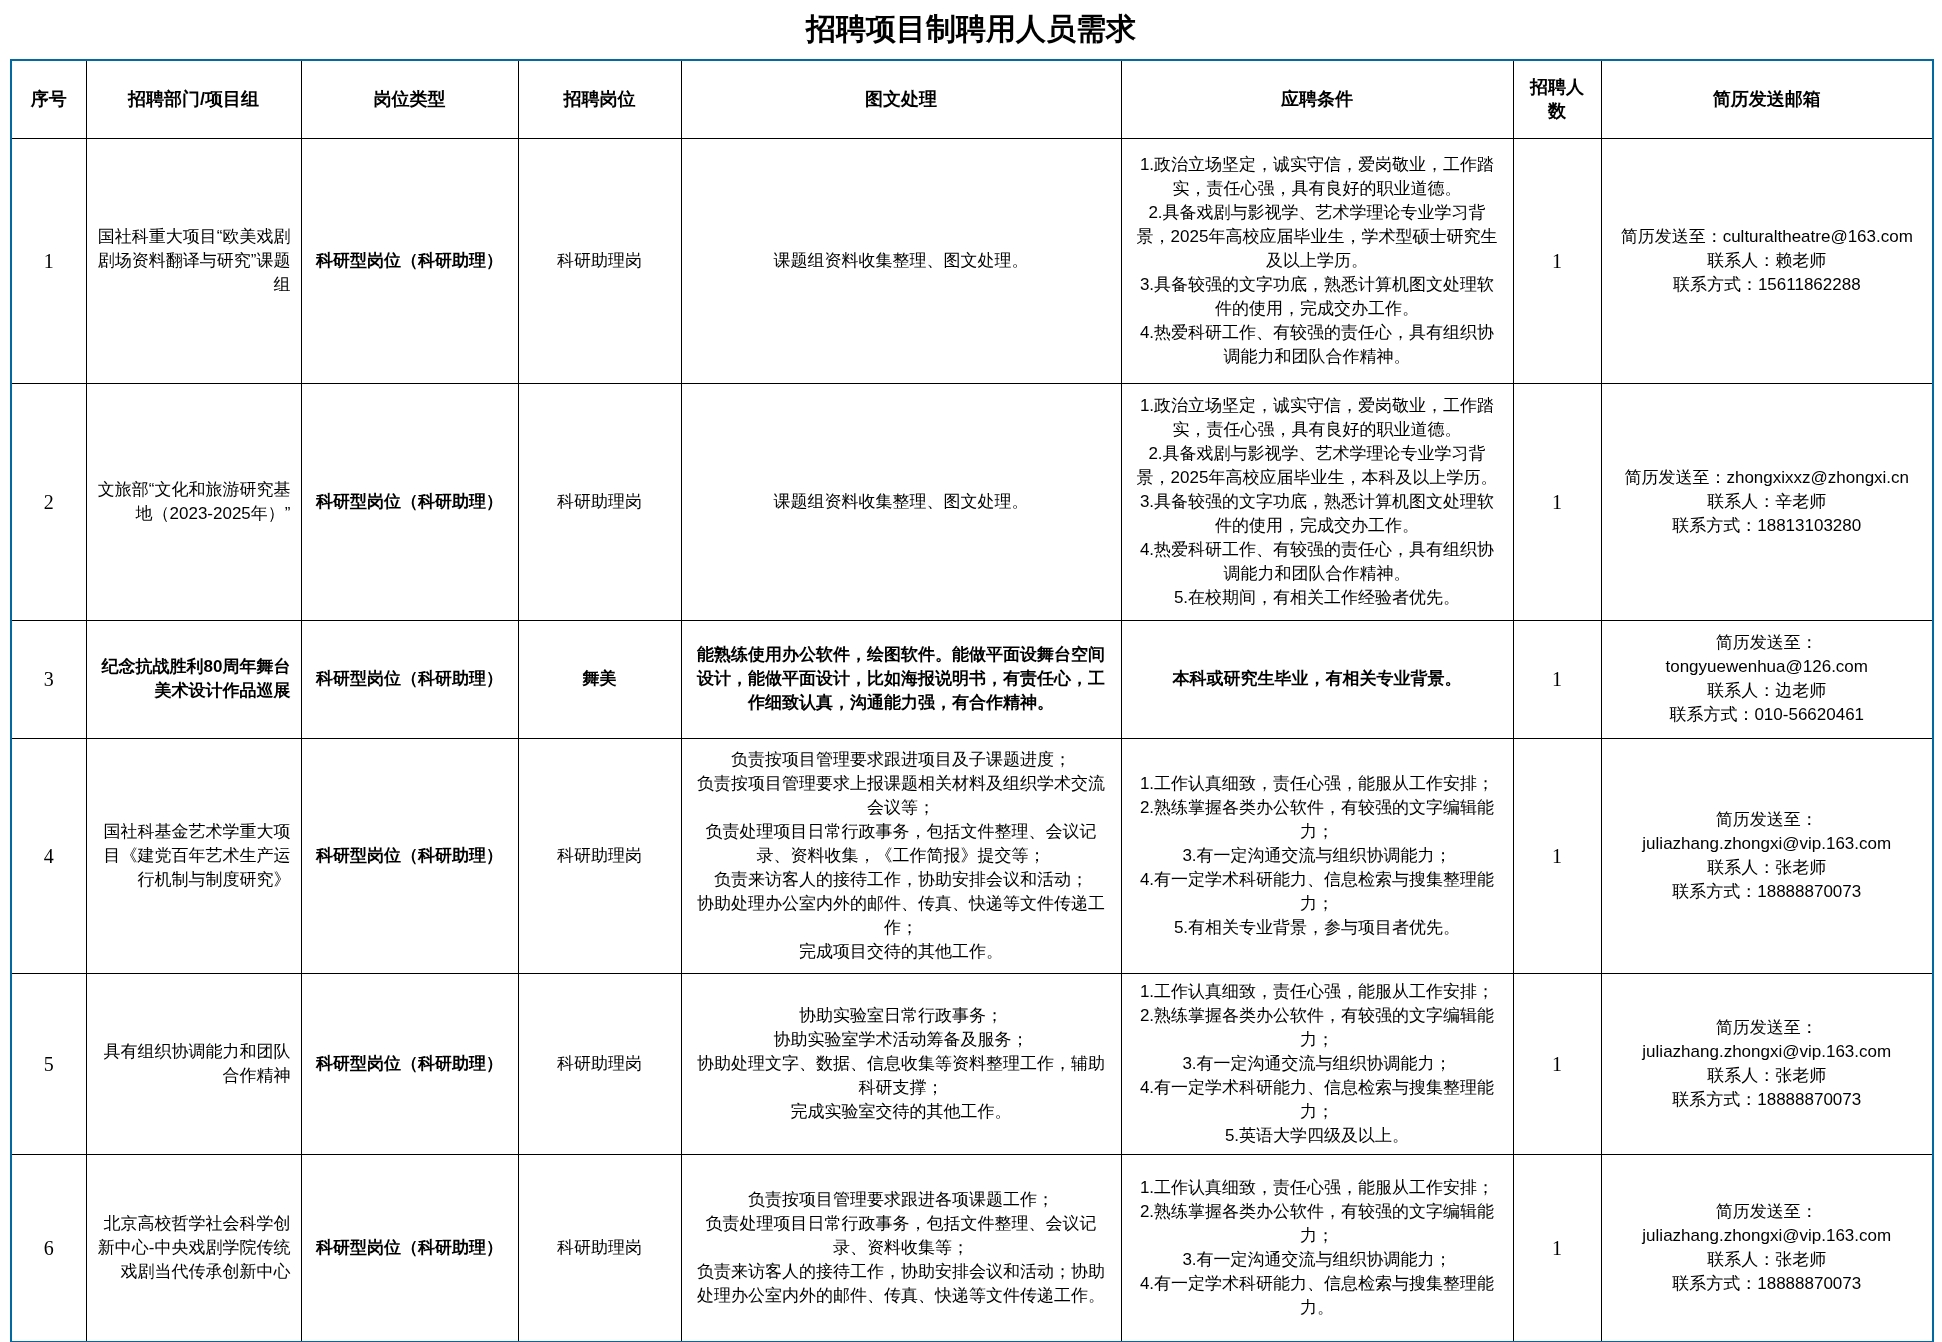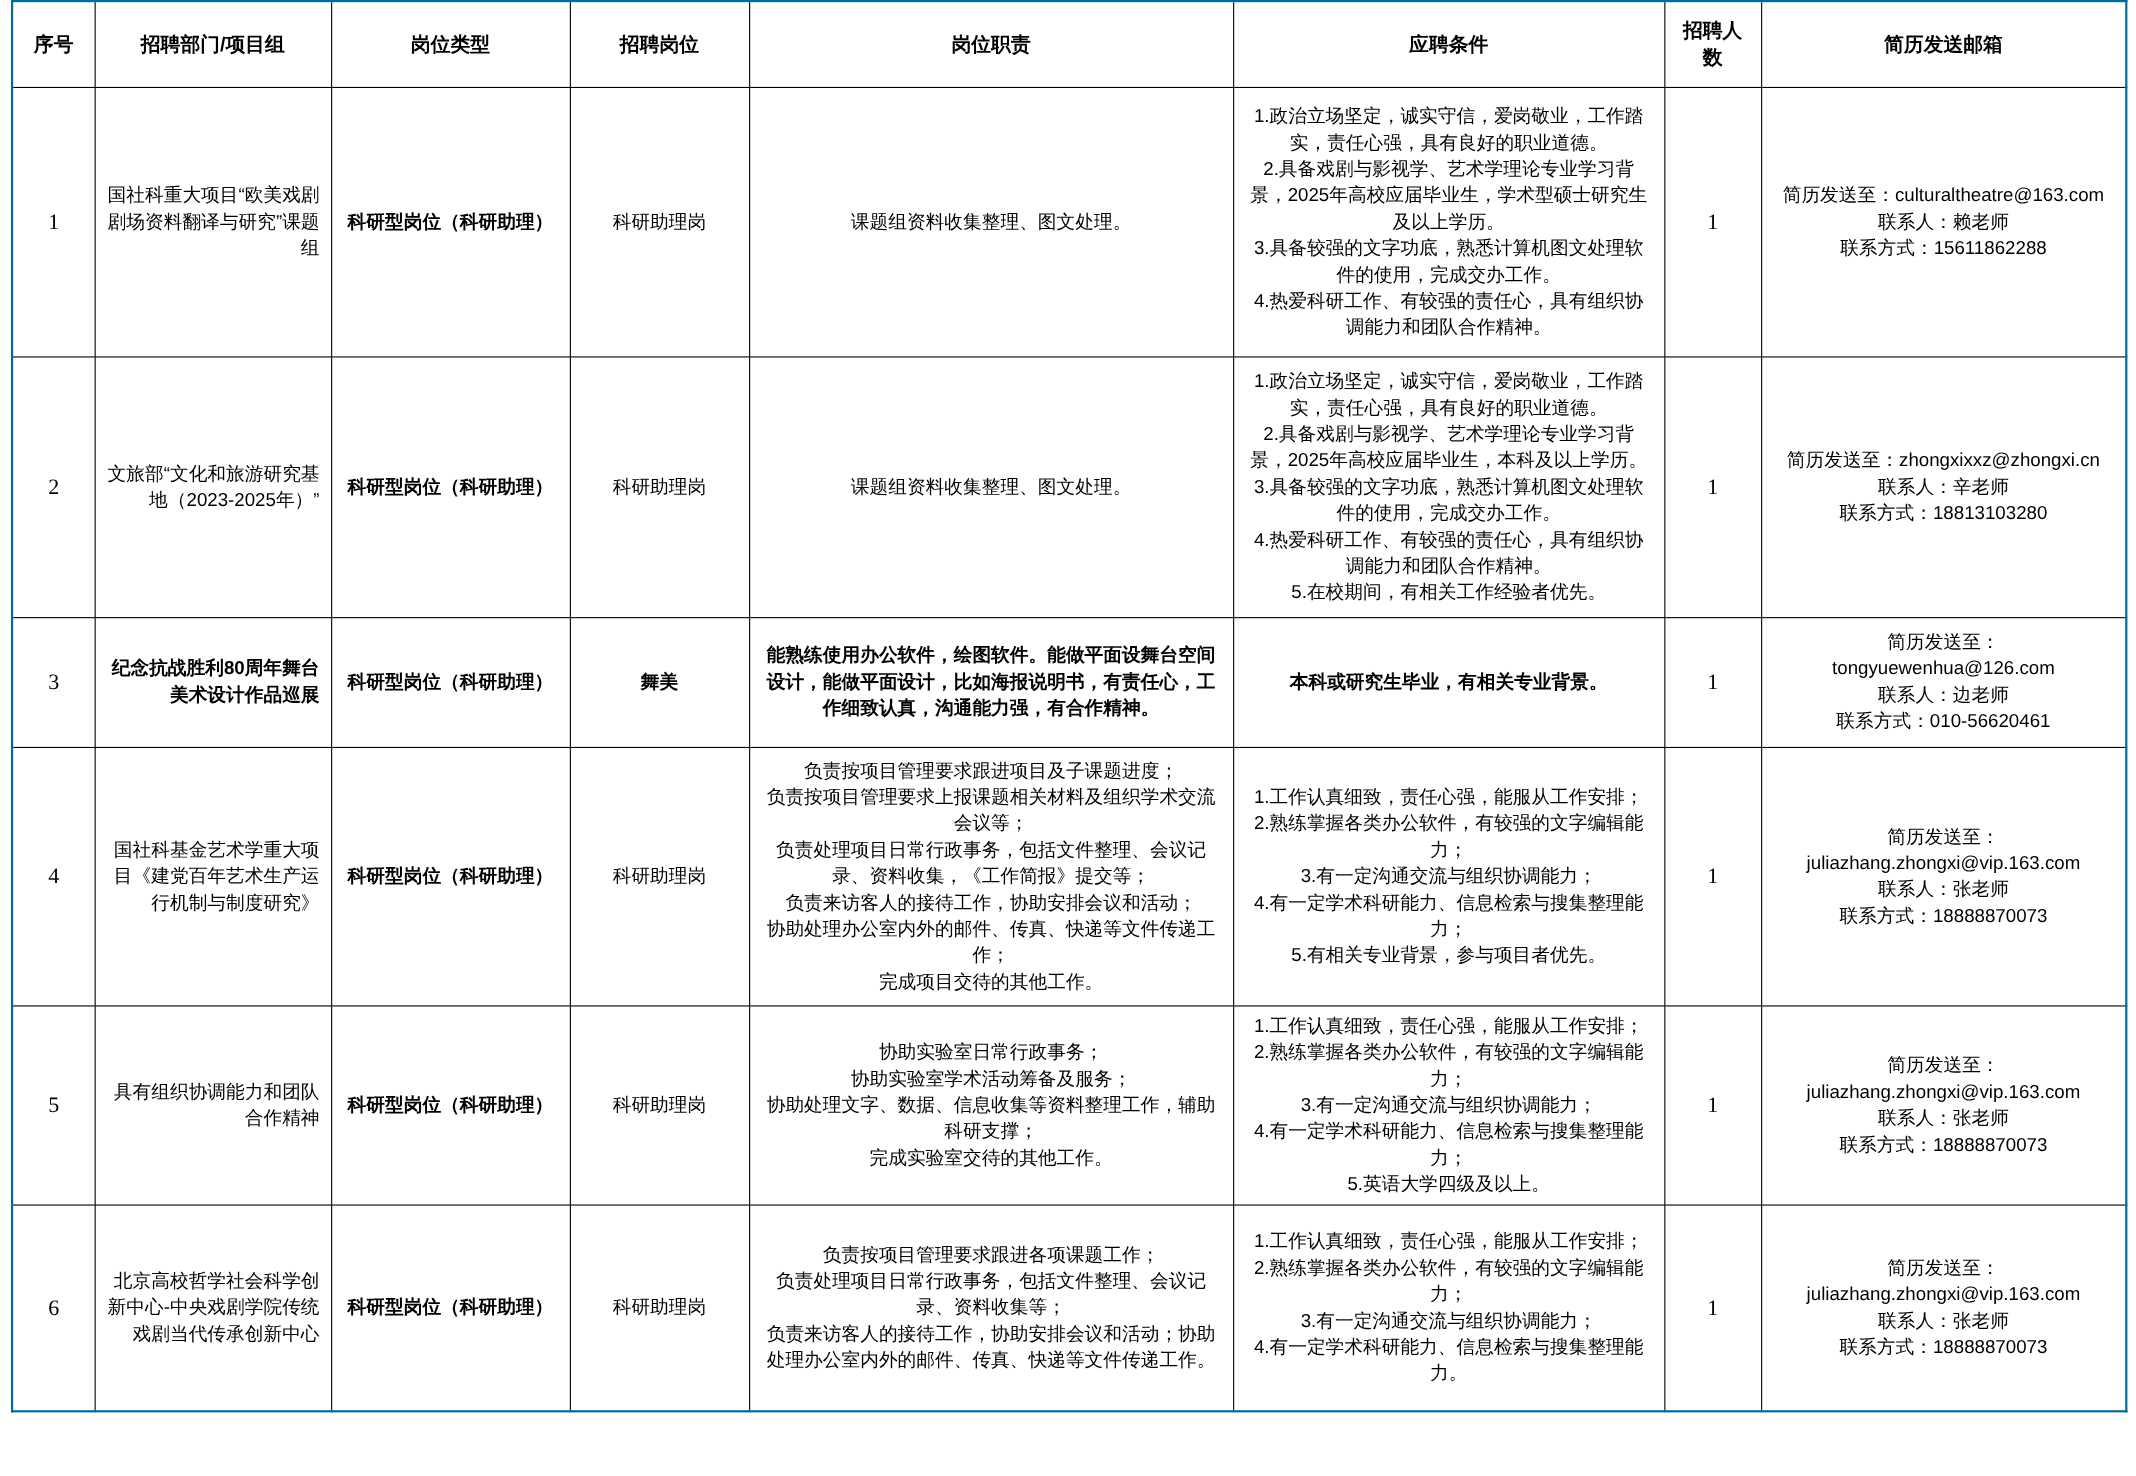--- a/index.html
+++ b/index.html
@@ -58,39 +58,40 @@
   tr.row-h6 { height: 188px; }
   tr.emph td.c-dept,
   tr.emph td.c-post,
   tr.emph td.c-duties,
   tr.emph td.c-cond { font-weight: bold; }
 </style>
 </head>
 <body>
 
 <div>
+  <h1 class="page-title">招聘项目制聘用人员需求</h1>
 
   <table class="recruit-table">
     <colgroup>
       <col style="width:75px">
         <col style="width:215px">
         <col style="width:217px">
         <col style="width:163px">
       <col style="width:440px">
         <col style="width:392px">
         <col style="width:88px">
         <col style="width:332px">
     </colgroup>
     <thead>
       <tr>
         <th>序号</th>
         <th>招聘部门/项目组</th>
         <th>岗位类型</th>
         <th>招聘岗位</th>
-        <th>岗位职责</th>
+        <th>图文处理</th>
         <th>应聘条件</th>
         <th class="th-count">招聘人数</th>
         <th>简历发送邮箱</th>
       </tr>
     </thead>
     <tbody>
       <tr class="row-h1">
         <td class="c-no">1</td>
         <td class="c-dept">国社科重大项目“欧美戏剧剧场资料翻译与研究”课题组</td>
         <td class="c-type">科研型岗位（科研助理）</td>

